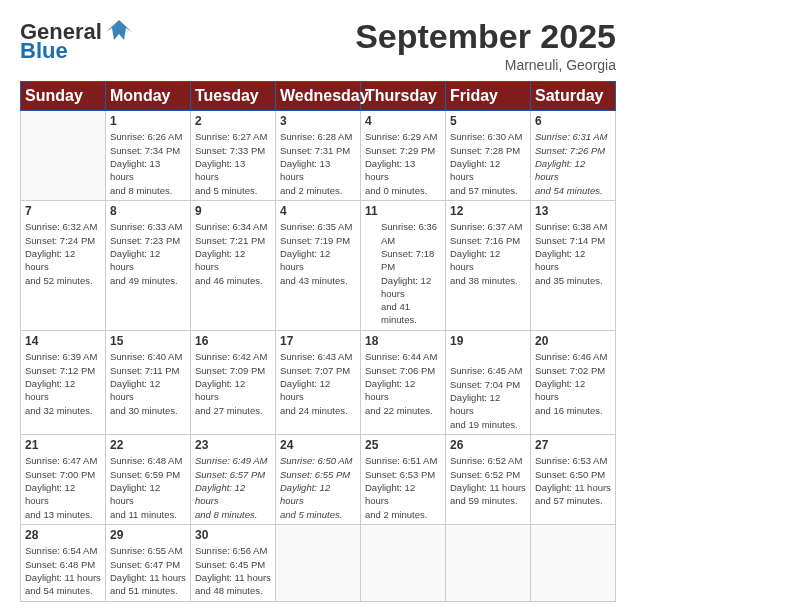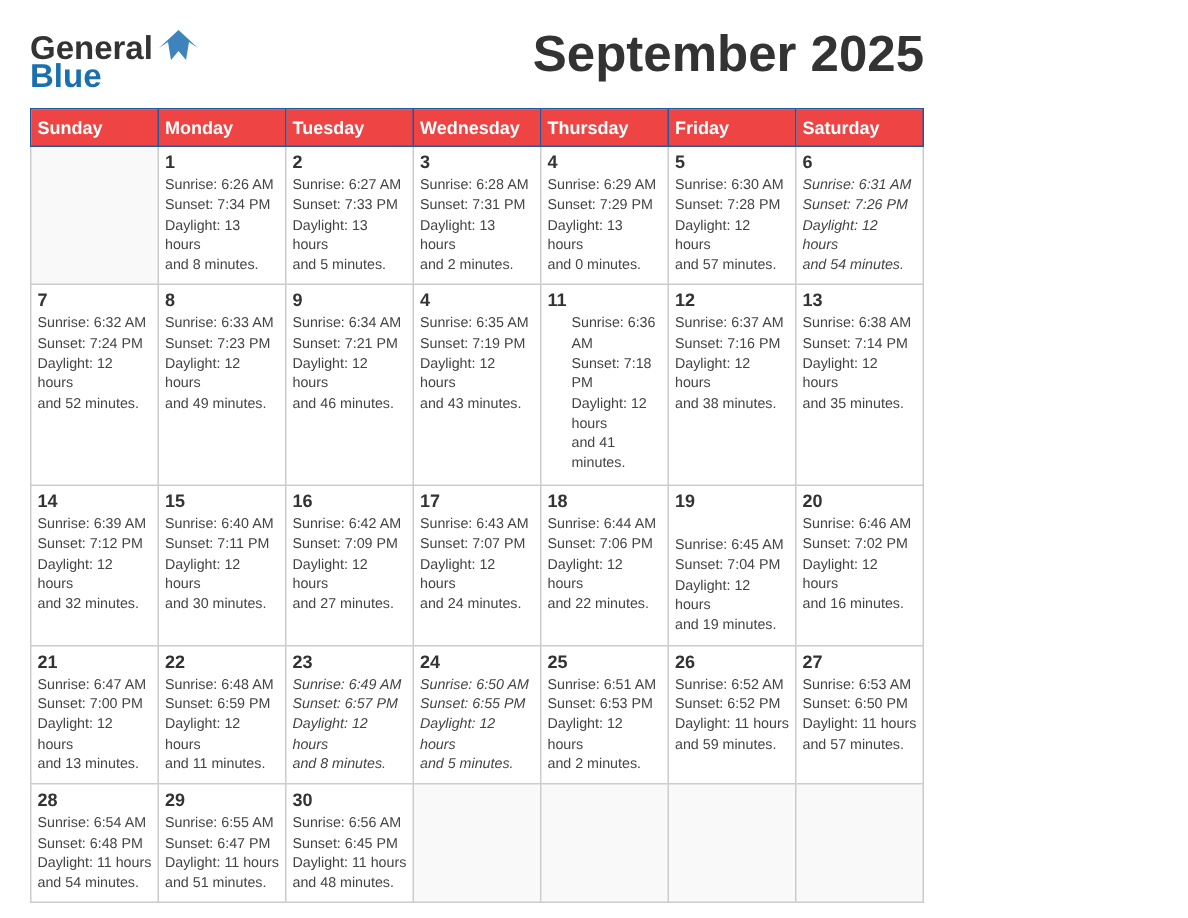--- a/index.html
+++ b/index.html
@@ -48,23 +48,23 @@
       margin-top: 2px;
     }
     .calendar {
       flex: 1;
       border: 1px solid #ccc;
       border-collapse: collapse;
       width: 100%;
       table-layout: fixed;
     }
     .calendar th {
-      background-color: #ef4444;
+      background-color: #7f1d1d;
       color: white;
-      font-size: 12px;
+      font-size: 16px;
       font-weight: bold;
       padding: 5px 4px;
       text-align: left;
       border: 1px solid #2059a0;
     }
     .calendar td {
       border: 1px solid #ccc;
       vertical-align: top;
       padding: 3px 4px;
       font-size: 10px;
@@ -99,20 +99,21 @@
       <div class="logo-row">
         <span style="font-size:22px;font-weight:bold;color:#333;">General</span>
         <svg width="30" height="28" viewBox="0 0 30 28">
           <polygon points="15,2 28,14 22,10 20,22 15,16 10,22 8,10 2,14" fill="#1a6faf" opacity="0.85"></polygon>
         </svg>
       </div>
       <span style="font-size:22px;font-weight:bold;color:#1a6faf;margin-top:-8px;">Blue</span>
     </div>
     <div class="title-area">
       <div class="month-title">September 2025</div>
+      <div class="subtitle">Marneuli, Georgia</div>
     </div>
   </div>
 
   <table class="calendar">
     <thead>
       <tr>
         <th>Sunday</th>
         <th>Monday</th>
         <th>Tuesday</th>
         <th>Wednesday</th>

